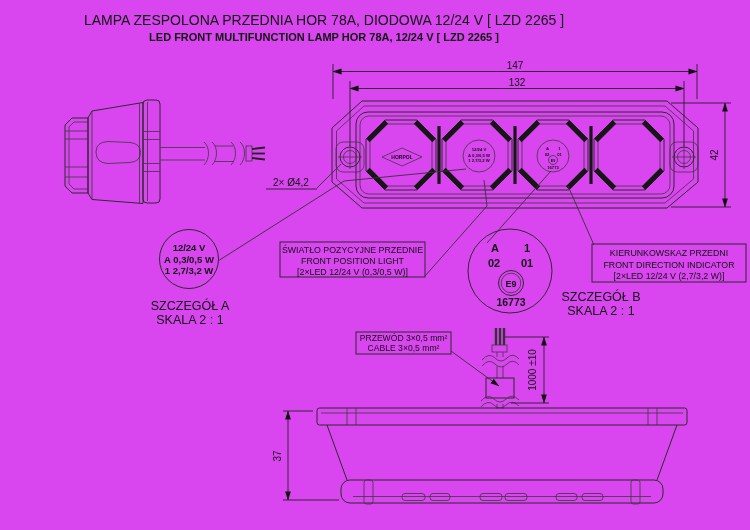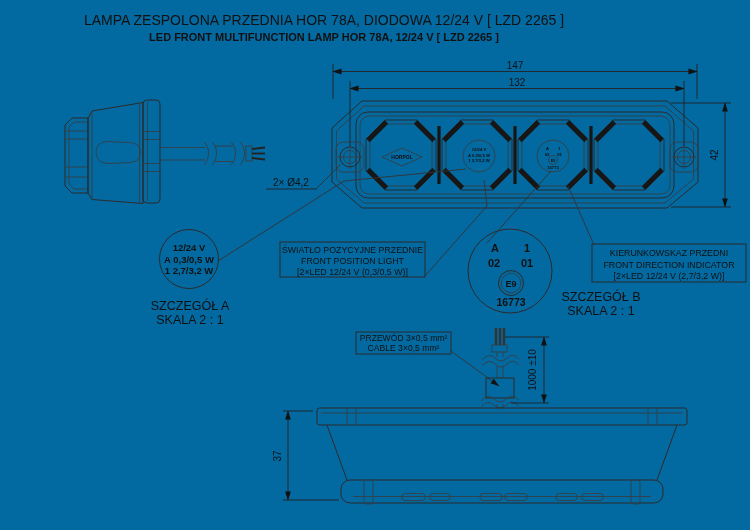--- a/index.html
+++ b/index.html
@@ -1,16 +1,16 @@
 <!DOCTYPE html>
 <html><head>
 <meta charset="utf-8">
 <style>
   html,body{margin:0;padding:0;background:#ffffff;}
-  #stage{position:relative;width:750px;height:530px;background:#0369a1;overflow:hidden;
+  #stage{position:relative;width:750px;height:530px;background:#d946ef;overflow:hidden;
          font-family:"Liberation Sans",sans-serif;}
   svg{display:block}
   text{fill:#111;font-family:"Liberation Sans",sans-serif;}
   .ln{stroke:#2b2b2b;stroke-width:1;fill:none;}
   .lnt{stroke:#3a3a3a;stroke-width:.8;fill:none;}
   .thk{stroke:#161616;stroke-width:4.6;fill:none;}
   .gap{stroke:#161616;stroke-width:3.2;fill:none;}
   .dim{stroke:#222;stroke-width:.9;fill:none;}
   .ldr{stroke:#333;stroke-width:.9;fill:none;}
   .t-title1{font-size:14px;}

